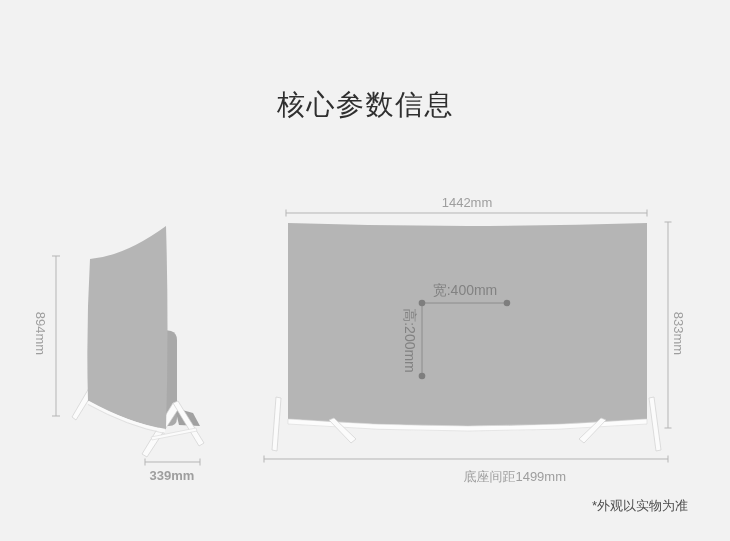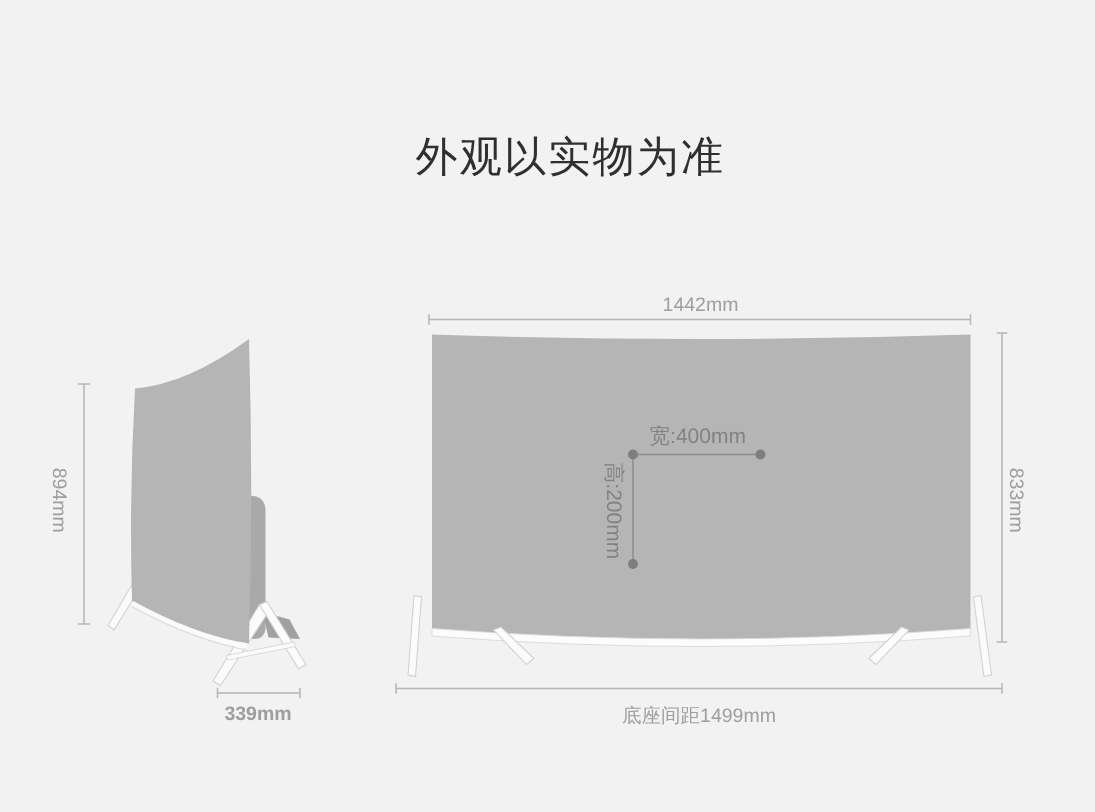--- a/index.html
+++ b/index.html
@@ -60,29 +60,30 @@
     </g>
 
     <g>
       <path d="M422,303 H507 M422,303 V376" stroke="#8c8c8c" stroke-width="1" fill="none"></path>
       <circle cx="422" cy="303" r="3.3" fill="#7e7e7e"></circle>
       <circle cx="507" cy="303" r="3.3" fill="#7e7e7e"></circle>
       <circle cx="422" cy="376" r="3.3" fill="#7e7e7e"></circle>
     </g>
   </svg>
 
-  <div class="page-title">外观以实物为准</div>
+  <div class="page-title">核心参数信息</div>
 
   <div class="label center" style="left:397px;top:195px;width:140px;">1442mm</div>
 
   <div class="label center rot90" style="left:646px;top:326px;width:64px;">833mm</div>
 
-  <div class="label center" style="left:366px;top:469px;width:200px;">底座间距1499mm</div>
+  <div class="label center" style="left:366px;top:469px;width:200px;text-align:right;">底座间距1499mm</div>
 
   <div class="label center vesa-label" style="left:405px;top:283px;width:120px;text-align:center;">宽:400mm</div>
 
   <div class="label center vesa-label rot90" style="left:349px;top:333px;width:120px;">高:200mm</div>
 
   <div class="label center rot90" style="left:8px;top:326px;width:64px;">894mm</div>
 
   <div class="label center" style="left:132px;top:468px;width:80px;font-weight:bold;">339mm</div>
 
+  <div class="footnote">*外观以实物为准</div>
 </div>
 
 </body></html>

